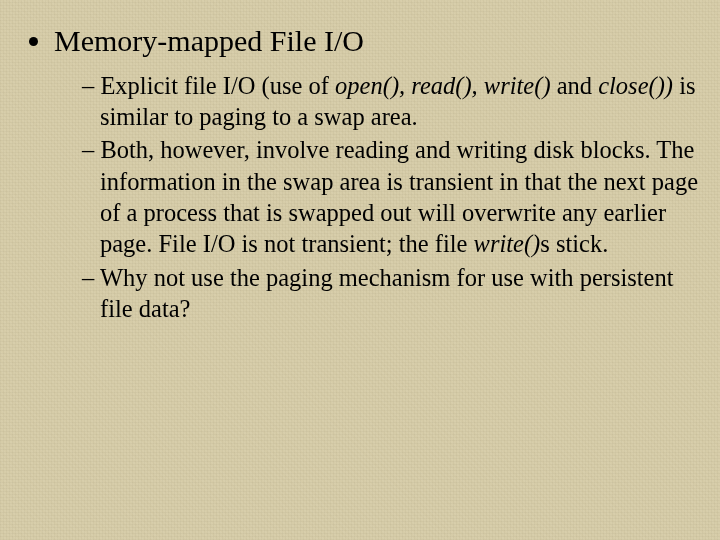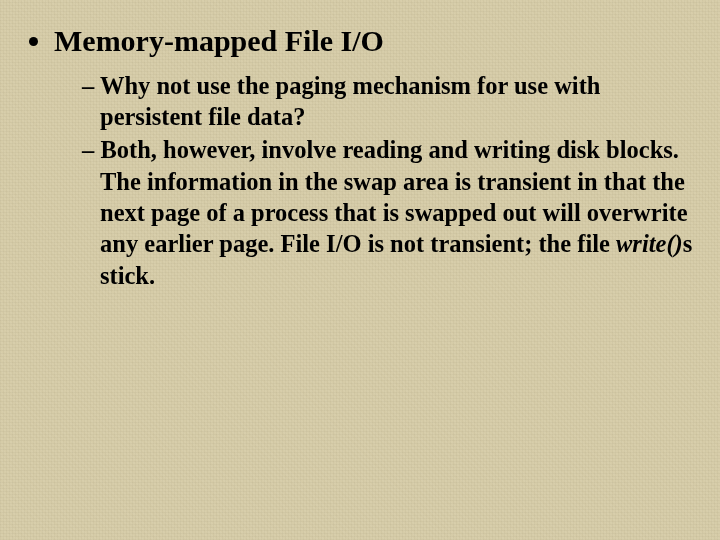--- a/index.html
+++ b/index.html
@@ -16,21 +16,20 @@
       repeating-linear-gradient(90deg,  rgba(120,110,80,0.06) 0 1px, transparent 1px 3px),
       repeating-linear-gradient(45deg,  rgba(255,255,255,0.04) 0 2px, transparent 2px 4px);
     font-family: "Times New Roman", Times, serif;
     color: #000;
     box-sizing: border-box;
     padding: 22px 18px 10px 18px;
   }
   .slide {
     width: 100%;
     height: 100%;
-    font-weight: bold;
   }
   ul.top {
     list-style: disc;
     margin: 0;
     padding-left: 36px;
   }
   ul.top > li {
     font-size: 30px;
     line-height: 1.25;
   }
@@ -52,18 +51,19 @@
   .ital { font-style: italic; }
 </style>
 </head>
 <body>
 
 <div class="slide">
   <ul class="top">
     <li>
       <span>Memory-mapped File I/O</span>
       <ul class="sub">
+        <li><span>Explicit file I/O (use of </span><span class="ital">open(), read(), write() </span><span>and </span><span class="ital">close())</span><span> is similar to paging to a swap area.</span></li>
+        <li><span>Both, however, involve reading and writing disk blocks.  The information in the swap area is transient in that the next page of a process that is swapped out will overwrite any earlier page.  File I/O is not transient; the file </span><span class="ital">write()</span><span>s stick.</span></li>
         <li><span>Why not use the paging mechanism for use with persistent file data?</span></li>
-        <li><span>Both, however, involve reading and writing disk blocks.  The information in the swap area is transient in that the next page of a process that is swapped out will overwrite any earlier page.  File I/O is not transient; the file </span><span class="ital">write()</span><span>s stick.</span></li>
       </ul>
     </li>
   </ul>
 </div>
 
 </body></html>

